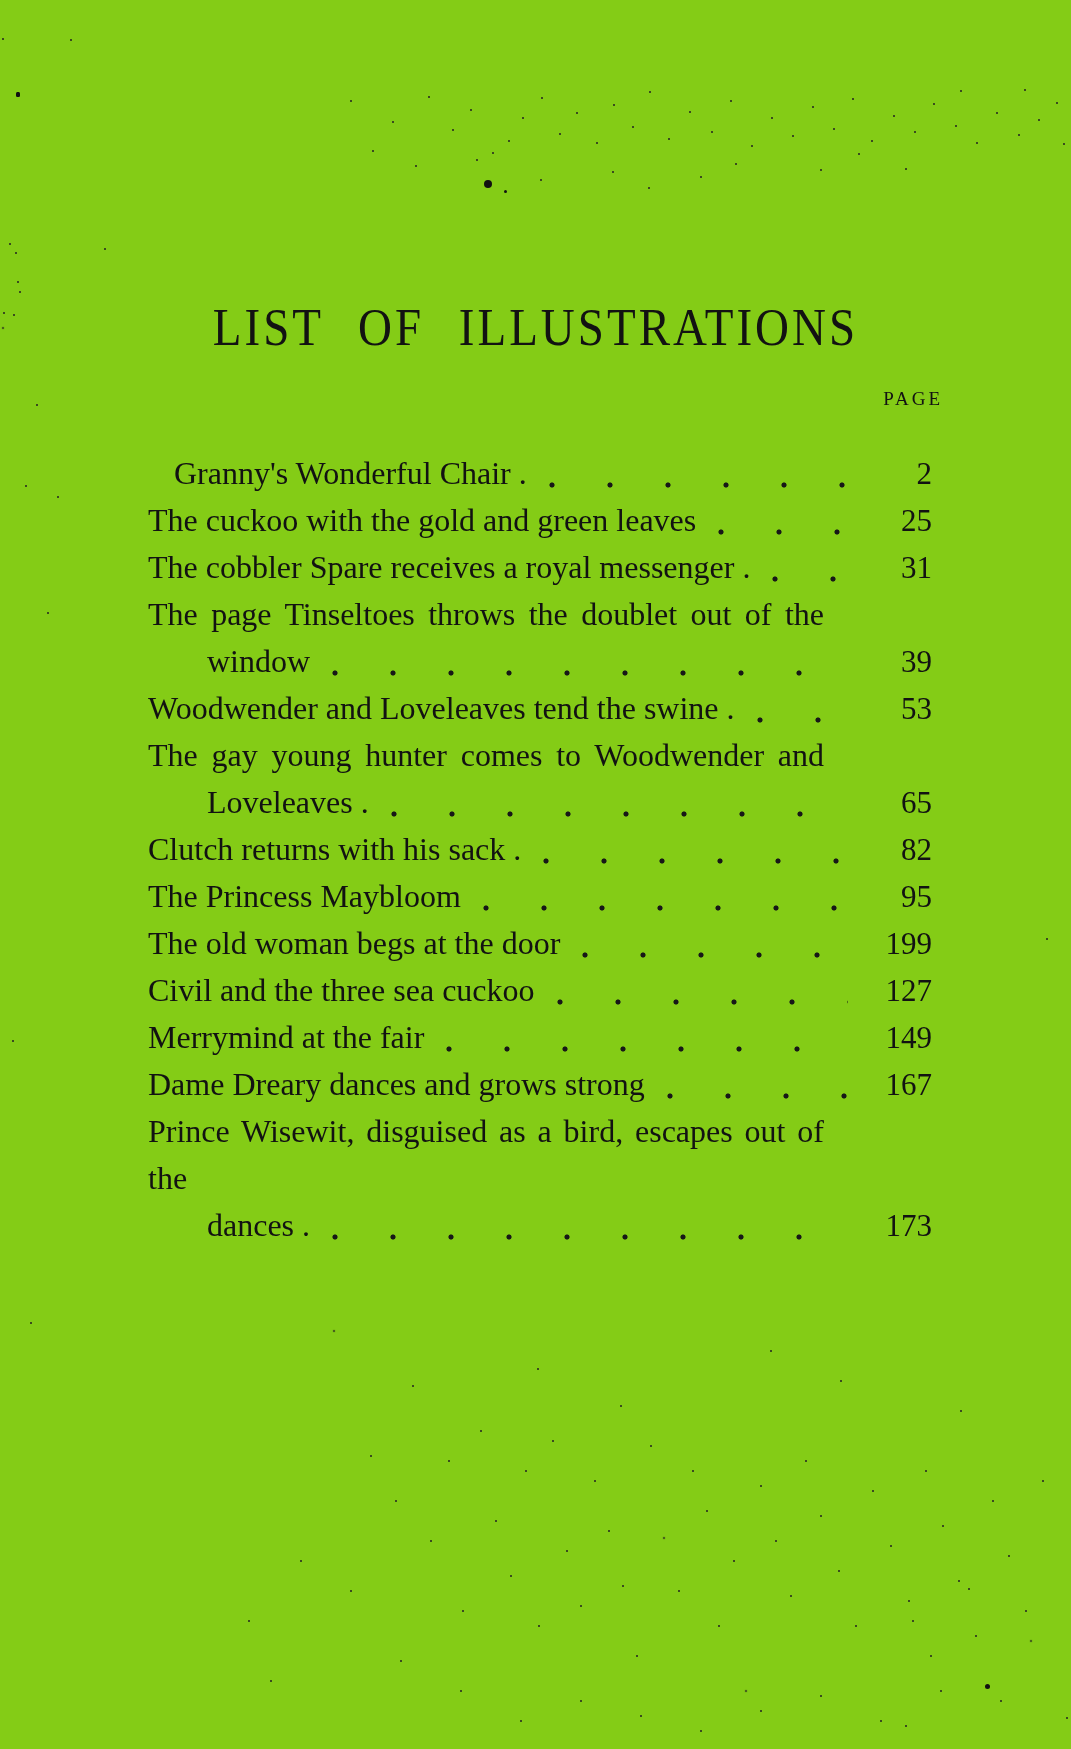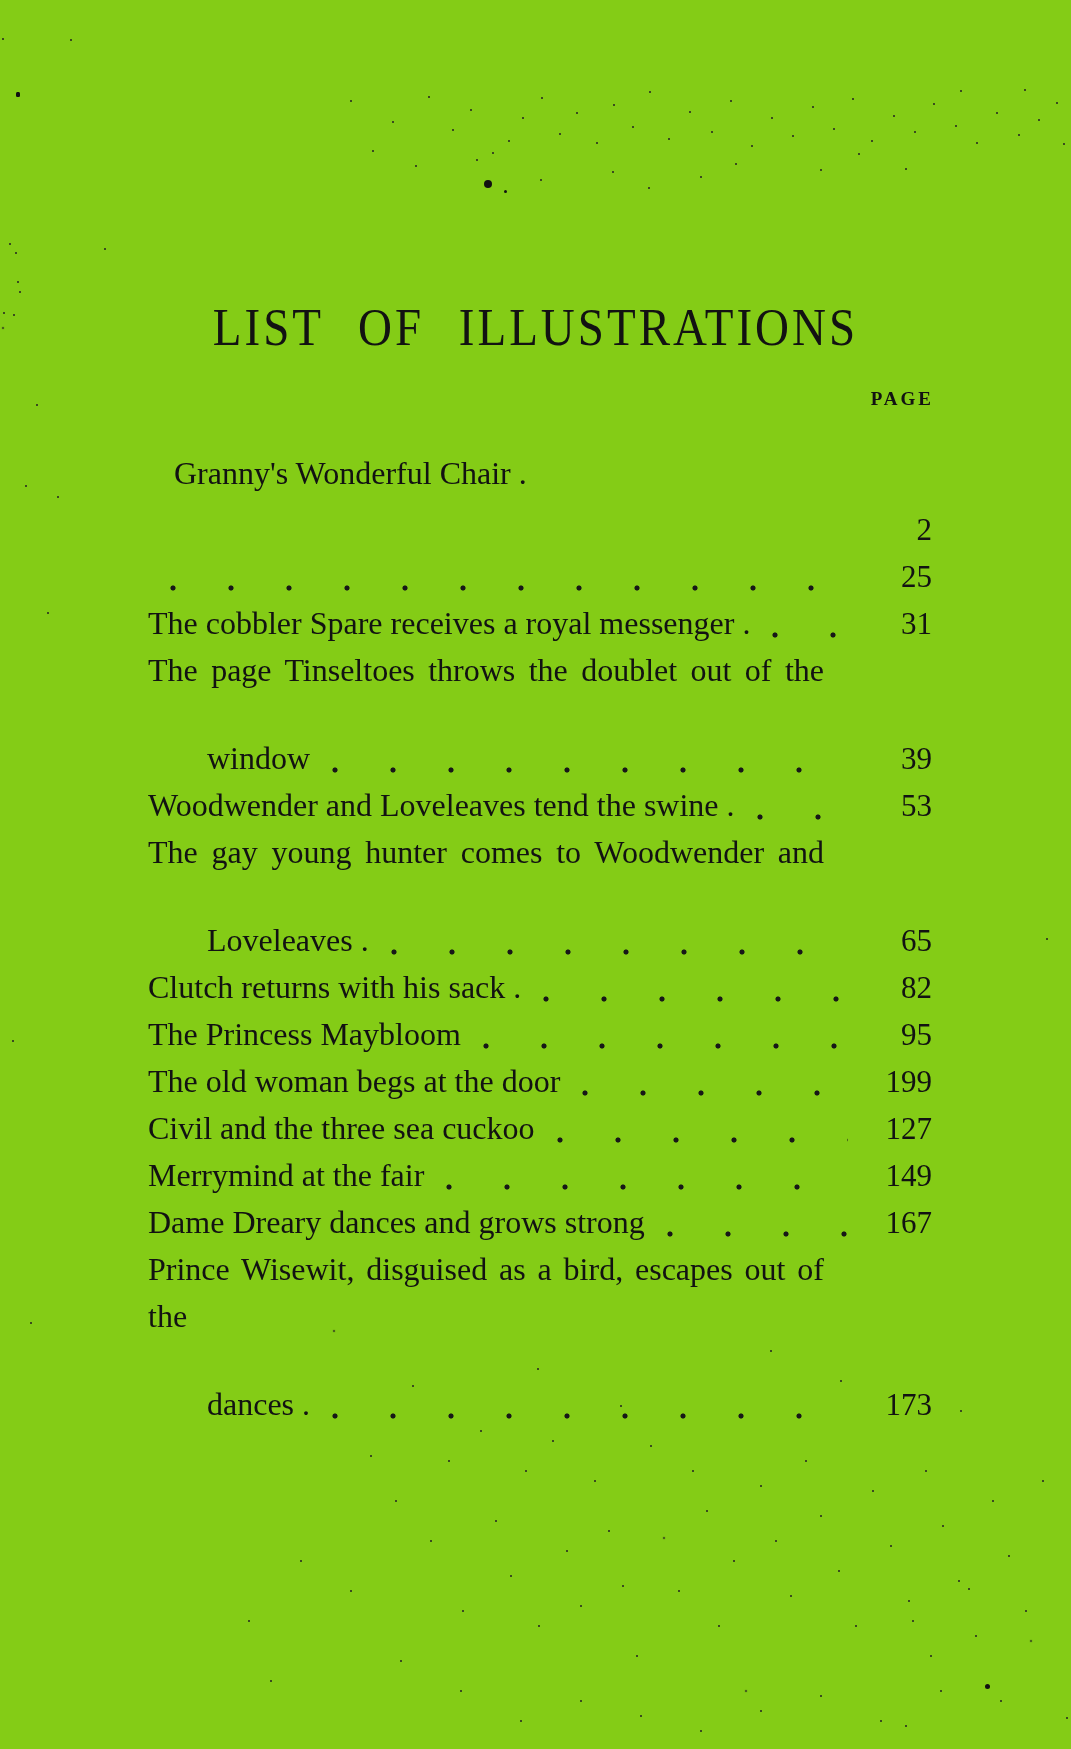--- a/index.html
+++ b/index.html
@@ -27,44 +27,44 @@
     font-weight: normal;
     transform: scaleY(1.12);
     transform-origin: top center;
     white-space: nowrap;
   }
 
   
   .page-head {
     position: absolute;
     top: 388px;
-    right: 137px;
+    right: 128px;
     font-size: 19px;
     letter-spacing: 3px;
-    font-weight: bold;
+    font-weight: normal;
   }
 
   
   .toc {
     position: absolute;
     left: 148px;
     top: 450px;
     width: 784px;
   }
   .entry { font-size: 32px; }
   .entry .l1 {
     line-height: 47px;
     margin-right: 108px;
     text-align: justify;
     text-align-last: justify;
     white-space: normal;
   }
   .entry .row { display: flex; line-height: 47px; }
-  .entry.cont .row { padding-left: 59px; margin-top: 41px; }
-  .entry:first-child .row { padding-left: 26px; flex-direction: column; }
+  .entry.cont .row { padding-left: 59px; }
+  .entry:first-child .row { padding-left: 26px; }
   .txt { white-space: pre; }
   .leader {
     flex: 1;
     align-self: flex-end;
     height: 6px;
     margin: 0 10px 9px 22px;
     background-image: radial-gradient(circle at 3px 3px, #171717 2.1px, rgba(0,0,0,0) 3px);
     background-repeat: repeat-x;
     background-size: 58px 6px;
     min-width: 0;
@@ -144,20 +144,21 @@
         <span class="txt">Granny's Wonderful Chair .</span>
         <span class="leader"></span>
         <span class="pg">2</span>
       </div>
     </div>
 
 
     <div class="entry">
 
       <div class="row">
+        <span class="txt">The cuckoo with the gold and green leaves</span>
         <span class="leader"></span>
         <span class="pg">25</span>
       </div>
     </div>
 
     <div class="entry">
 
       <div class="row">
         <span class="txt">The cobbler Spare receives a royal messenger .</span>
         <span class="leader"></span>

